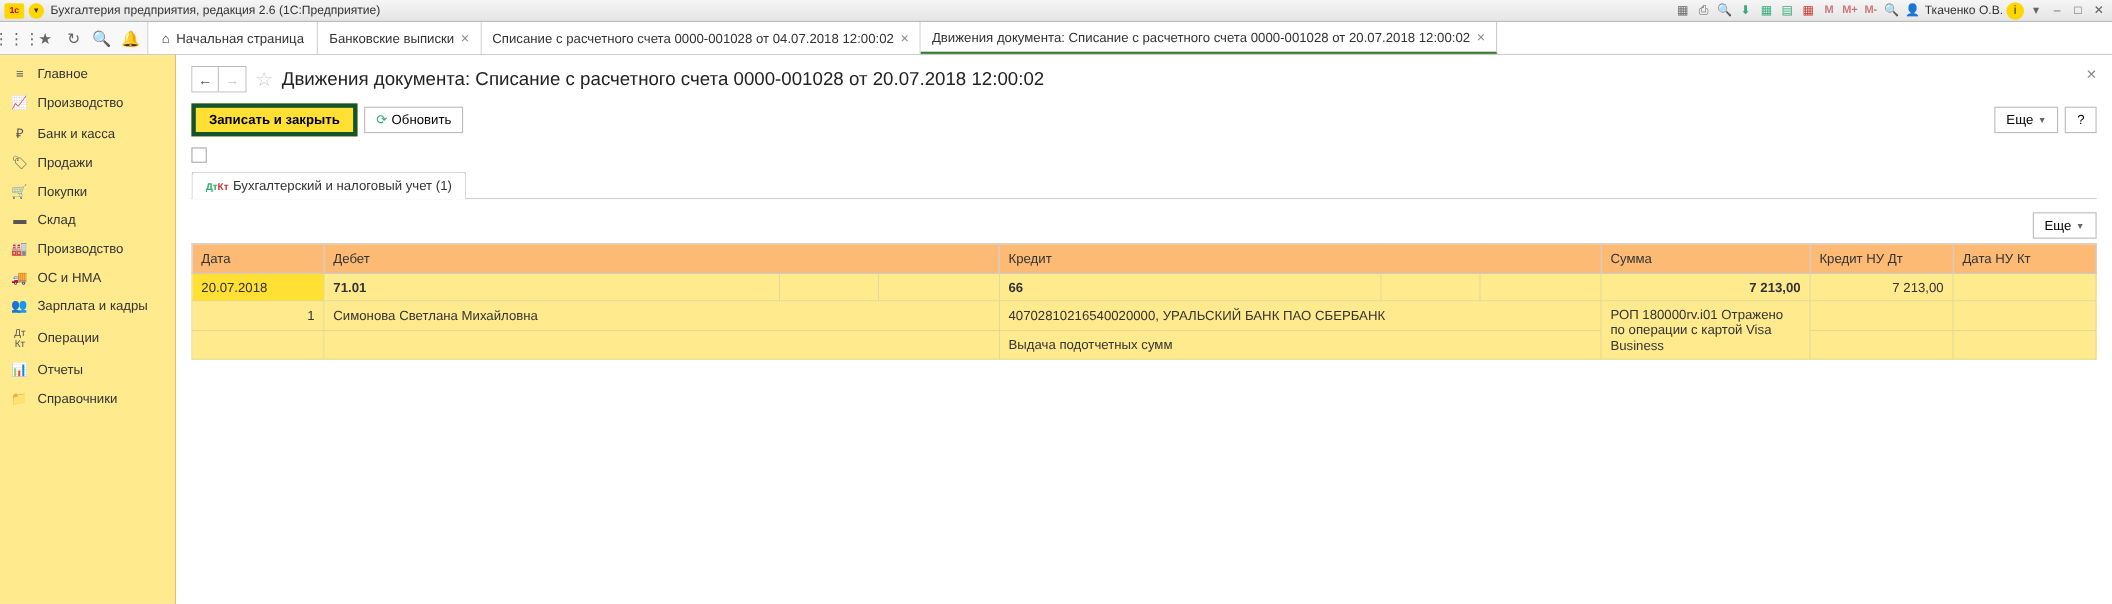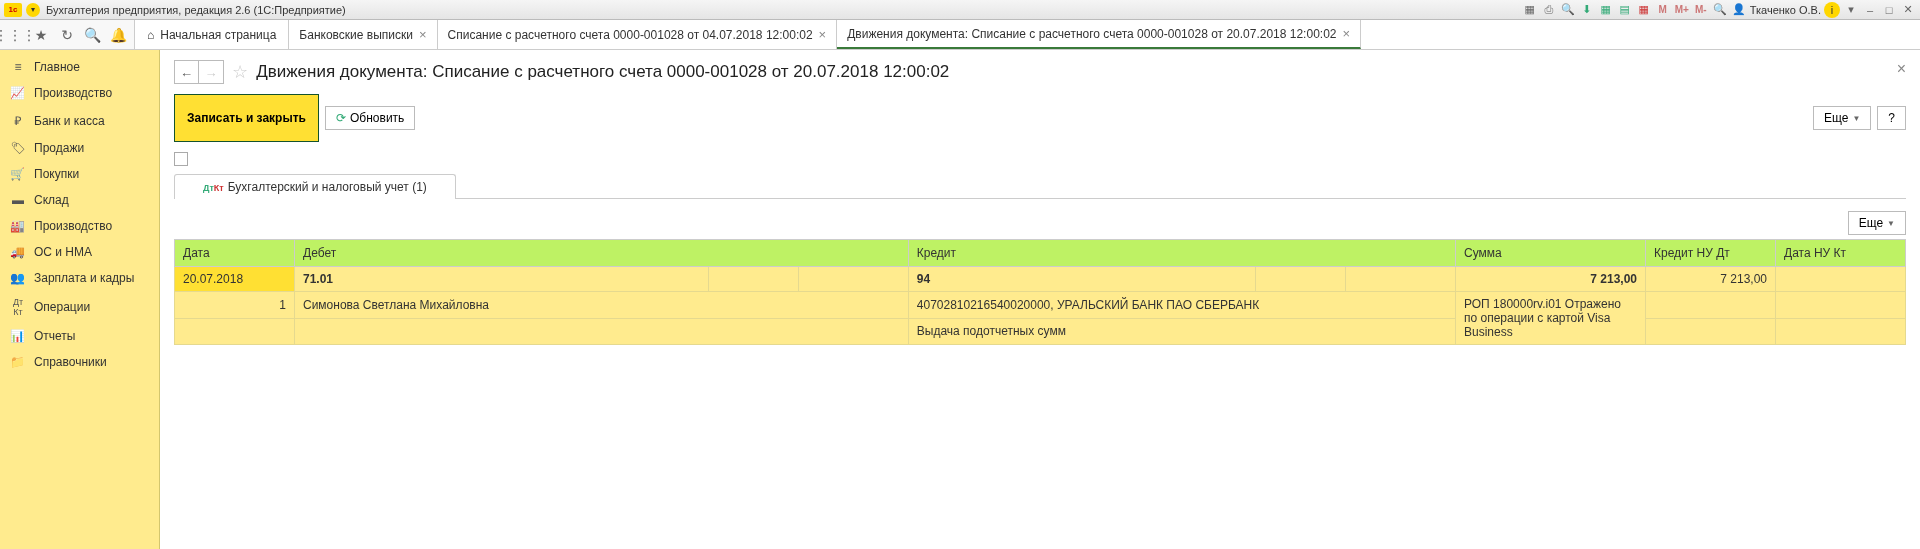--- a/index.html
+++ b/index.html
@@ -29,38 +29,38 @@
 
 .content { flex: 1; background: #fff; padding: 10px 14px; position: relative; }
 .header-row { display: flex; align-items: center; gap: 8px; margin-bottom: 10px; }
 .nav-btn { width: 24px; height: 22px; border: 1px solid #bbb; background: #fff; display: flex; align-items: center; justify-content: center; cursor: pointer; font-size: 13px; color: #555; }
 .nav-btn.disabled { color: #ccc; }
 .star { font-size: 18px; color: #ccc; cursor: pointer; }
 .page-title { font-size: 17px; color: #222; }
 .close-page { position: absolute; right: 14px; top: 10px; font-size: 16px; color: #888; cursor: pointer; }
 
 .action-row { display: flex; align-items: center; gap: 6px; margin-bottom: 10px; }
-.btn-primary { background: #ffe033; border: 1px solid #14532d; padding: 16px 12px; font-weight: bold; cursor: pointer; font-size: 12px; }
+.btn-primary { background: #ffe033; border: 4px solid #14532d; padding: 4px 12px; font-weight: bold; cursor: pointer; font-size: 12px; }
 .btn { background: #fff; border: 1px solid #bbb; padding: 4px 10px; cursor: pointer; font-size: 12px; display: flex; align-items: center; gap: 4px; }
 .btn-more { margin-left: auto; }
 .btn .refresh-icon { color: #3a7; font-size: 12px; }
 .btn .dd { font-size: 8px; color: #666; }
 
 .checkbox-row { display: flex; align-items: center; gap: 6px; margin-bottom: 8px; }
 .checkbox { width: 14px; height: 14px; border: 1px solid #aaa; background: #fff; cursor: pointer; }
 
 .doc-tab-bar { border-bottom: 1px solid #ccc; display: flex; }
-.doc-tab { padding: 5px 28px; border: 1px solid #ccc; border-bottom: none; background: #fff; margin-bottom: -1px; display: flex; align-items: center; gap: 4px; cursor: pointer; border-radius: 3px 3px 0 0; }
+.doc-tab { padding: 5px 12px; border: 1px solid #ccc; border-bottom: none; background: #fff; margin-bottom: -1px; display: flex; align-items: center; gap: 4px; cursor: pointer; border-radius: 3px 3px 0 0; }
 .doc-tab .dk { font-size: 9px; color: #3a7; font-weight: bold; }
 .doc-tab .kt { font-size: 9px; color: #c33; font-weight: bold; }
 
 .table-wrap { margin-top: 12px; }
 .table-more { display: flex; justify-content: flex-end; margin-bottom: 4px; }
 .table { width: 100%; border: 1px solid #ccc; border-collapse: collapse; }
-.table th { background: #bef264; border: 1px solid #ccc; padding: 6px 8px; text-align: left; font-weight: normal; font-size: 12px; }
+.table th { background: #fdba74; border: 1px solid #ccc; padding: 6px 8px; text-align: left; font-weight: normal; font-size: 12px; }
 .table td { border: 1px solid #e5d98f; padding: 5px 8px; font-size: 12px; }
 .table .row-highlight td { background: #ffeb8e; }
 .table .row-highlight td.date-cell { background: #ffe033; font-weight: normal; }
 .table .bold { font-weight: bold; }
 .table .right { text-align: right; }
 .table .italic { }
 .table td.num-cell { text-align: right; }
 
 .col-date { width: 120px; }
 .col-debit { width: 390px; }
@@ -230,21 +230,21 @@
             <th class="col-nudt">Кредит НУ Дт</th>
             <th class="col-nukt">Дата НУ Кт</th>
           </tr>
         </thead>
         <tbody>
           <tr class="row-highlight">
             <td class="date-cell">20.07.2018</td>
             <td class="bold">71.01</td>
             <td style="width:90px"></td>
             <td style="width:110px"></td>
-            <td class="bold">94</td>
+            <td class="bold">66</td>
             <td style="width:90px"></td>
             <td style="width:110px"></td>
             <td class="bold right">7 213,00</td>
             <td class="right">7 213,00</td>
             <td></td>
           </tr>
           <tr class="row-highlight">
             <td class="num-cell">1</td>
             <td colspan="3">Симонова Светлана Михайловна</td>
             <td colspan="3">40702810216540020000, УРАЛЬСКИЙ БАНК ПАО СБЕРБАНК</td>

